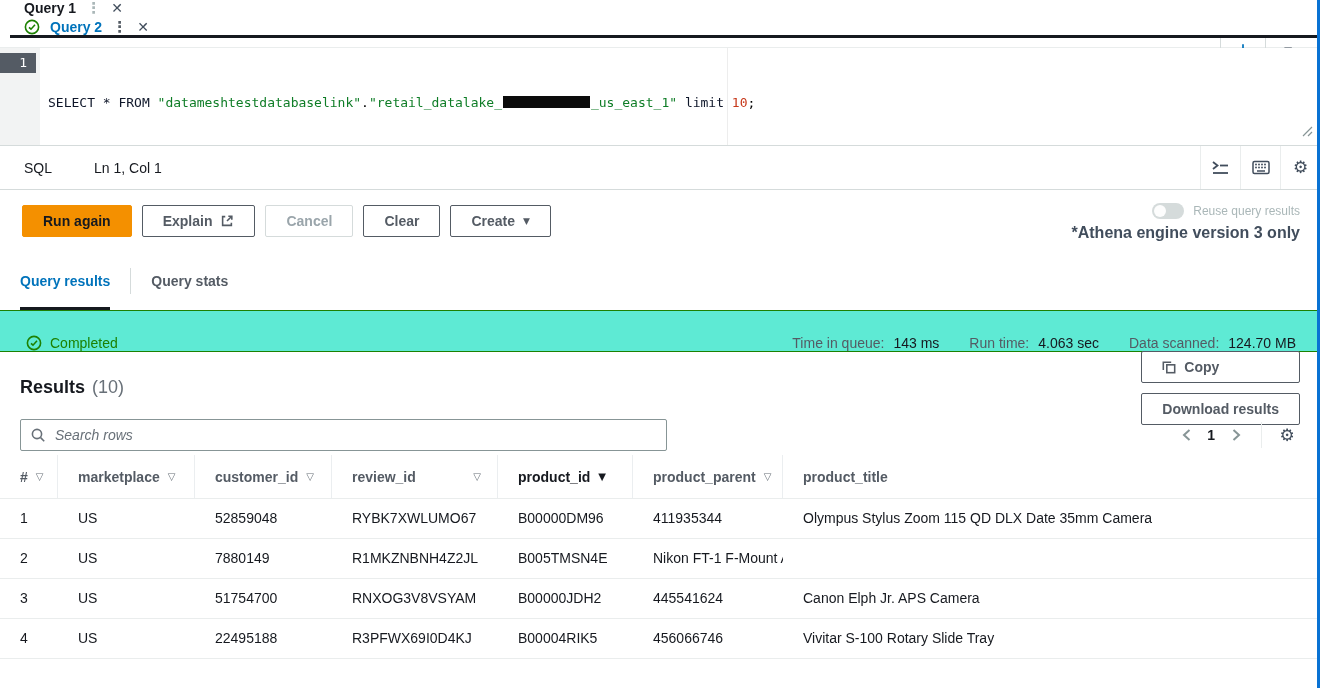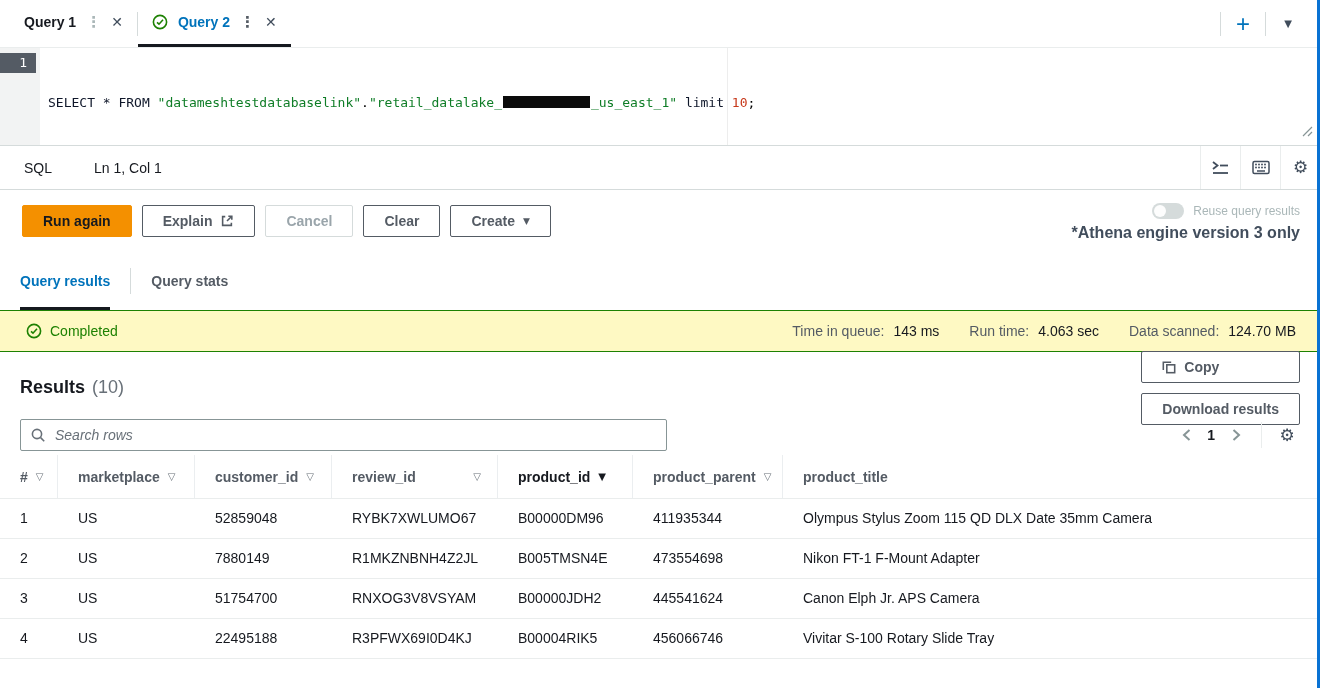--- a/index.html
+++ b/index.html
@@ -10,21 +10,21 @@
     overflow: hidden;
     background: #ffffff;
     font-family: "Liberation Sans", "DejaVu Sans", sans-serif;
     color: #16191f;
     position: relative;
   }
   .app { width: 1320px; height: 688px; position: relative; }
   .blue-edge { position: absolute; top: 0; right: 0; width: 3px; height: 688px; background: #0972d3; z-index: 20; }
 
   
-  .qtab-bar { height: 48px; display: flex; align-items: stretch; padding-left: 10px; border-bottom: 1px solid #eaeded; background:#fff; }
+  .qtab-bar { height: 48px; display: flex; align-items: stretch; padding-left: 10px; border-bottom: 1px solid #eaeded; background:#fff;flex-direction:column; }
   .qtab { display: flex; align-items: center; gap: 10px; padding: 0 14px; border-bottom: 3px solid transparent; cursor: pointer; }
   .qtab-label { font-weight: 700; font-size: 14px; color: #16191f; }
   .qtab.active { border-bottom-color: #16191f; }
   .qtab.active .qtab-label { color: #0073bb; }
   .kebab { font-size: 15px; font-weight: 700; color: #545b64; font-family: "DejaVu Sans", sans-serif; line-height: 1; }
   .kebab.light { color: #aab7b8; }
   .close-x { font-size: 14px; color: #414d5c; font-family: "DejaVu Sans", sans-serif; line-height: 1; }
   .vdiv { width: 1px; height: 24px; background: #d5dbdb; align-self: center; }
   .qtab-right { margin-left: auto; display: flex; align-items: center; padding-right: 10px; }
   .plus-btn { width: 44px; text-align: center; font-size: 24px; color: #0073bb; font-weight: 400; cursor: pointer; line-height: 1; }
@@ -66,21 +66,21 @@
 
   
   .rtabs { height: 58px; display: flex; align-items: stretch; padding-left: 20px; }
   .rtab { display: flex; align-items: center; border-bottom: 3px solid transparent; padding-top: 2px; cursor: pointer; }
   .rtab-label { font-size: 14px; font-weight: 700; color: #545b64; }
   .rtab.active { border-bottom-color: #16191f; }
   .rtab.active .rtab-label { color: #0073bb; }
   .rtabs .vdiv { margin: 0 20px; height: 26px; }
 
   
-  .banner { height: 42px; background: #fef9c3; border-top: 1px solid #1d8102; border-bottom: 1px solid #1d8102; display: flex; align-items: center; padding: 0 24px 0 26px; }
+  .banner { height: 42px; background: #5eead4; border-top: 1px solid #1d8102; border-bottom: 1px solid #1d8102; display: flex; align-items: flex-end; padding: 0 24px 0 26px; }
   .banner-left { display: flex; align-items: center; gap: 8px; color: #1d8102; font-size: 14px; }
   .metrics { margin-left: auto; display: flex; gap: 30px; font-size: 14px; }
   .metric { display: flex; align-items: center; gap: 9px; }
   .metric-label { color: #545b64; }
   .metric-value { color: #16191f; }
 
   
   .results-head { height: 63px; display: flex; align-items: center; padding: 8px 20px 0 20px; }
   .results-title { font-size: 18px; font-weight: 700; color: #16191f; }
   .results-count { font-size: 18px; color: #687078; margin-left: 7px; }
@@ -333,21 +333,20 @@
           <div class="td">B00000DM96</div>
           <div class="td">411935344</div>
           <div class="td">Olympus Stylus Zoom 115 QD DLX Date 35mm Camera</div>
         </div>
         <div class="tr">
           <div class="td">2</div>
           <div class="td">US</div>
           <div class="td">7880149</div>
           <div class="td">R1MKZNBNH4Z2JL</div>
           <div class="td">B005TMSN4E</div>
-          <div class="td">473554698</div>
           <div class="td">Nikon FT-1 F-Mount Adapter</div>
         </div>
         <div class="tr">
           <div class="td">3</div>
           <div class="td">US</div>
           <div class="td">51754700</div>
           <div class="td">RNXOG3V8VSYAM</div>
           <div class="td">B00000JDH2</div>
           <div class="td">445541624</div>
           <div class="td">Canon Elph Jr. APS Camera</div>

